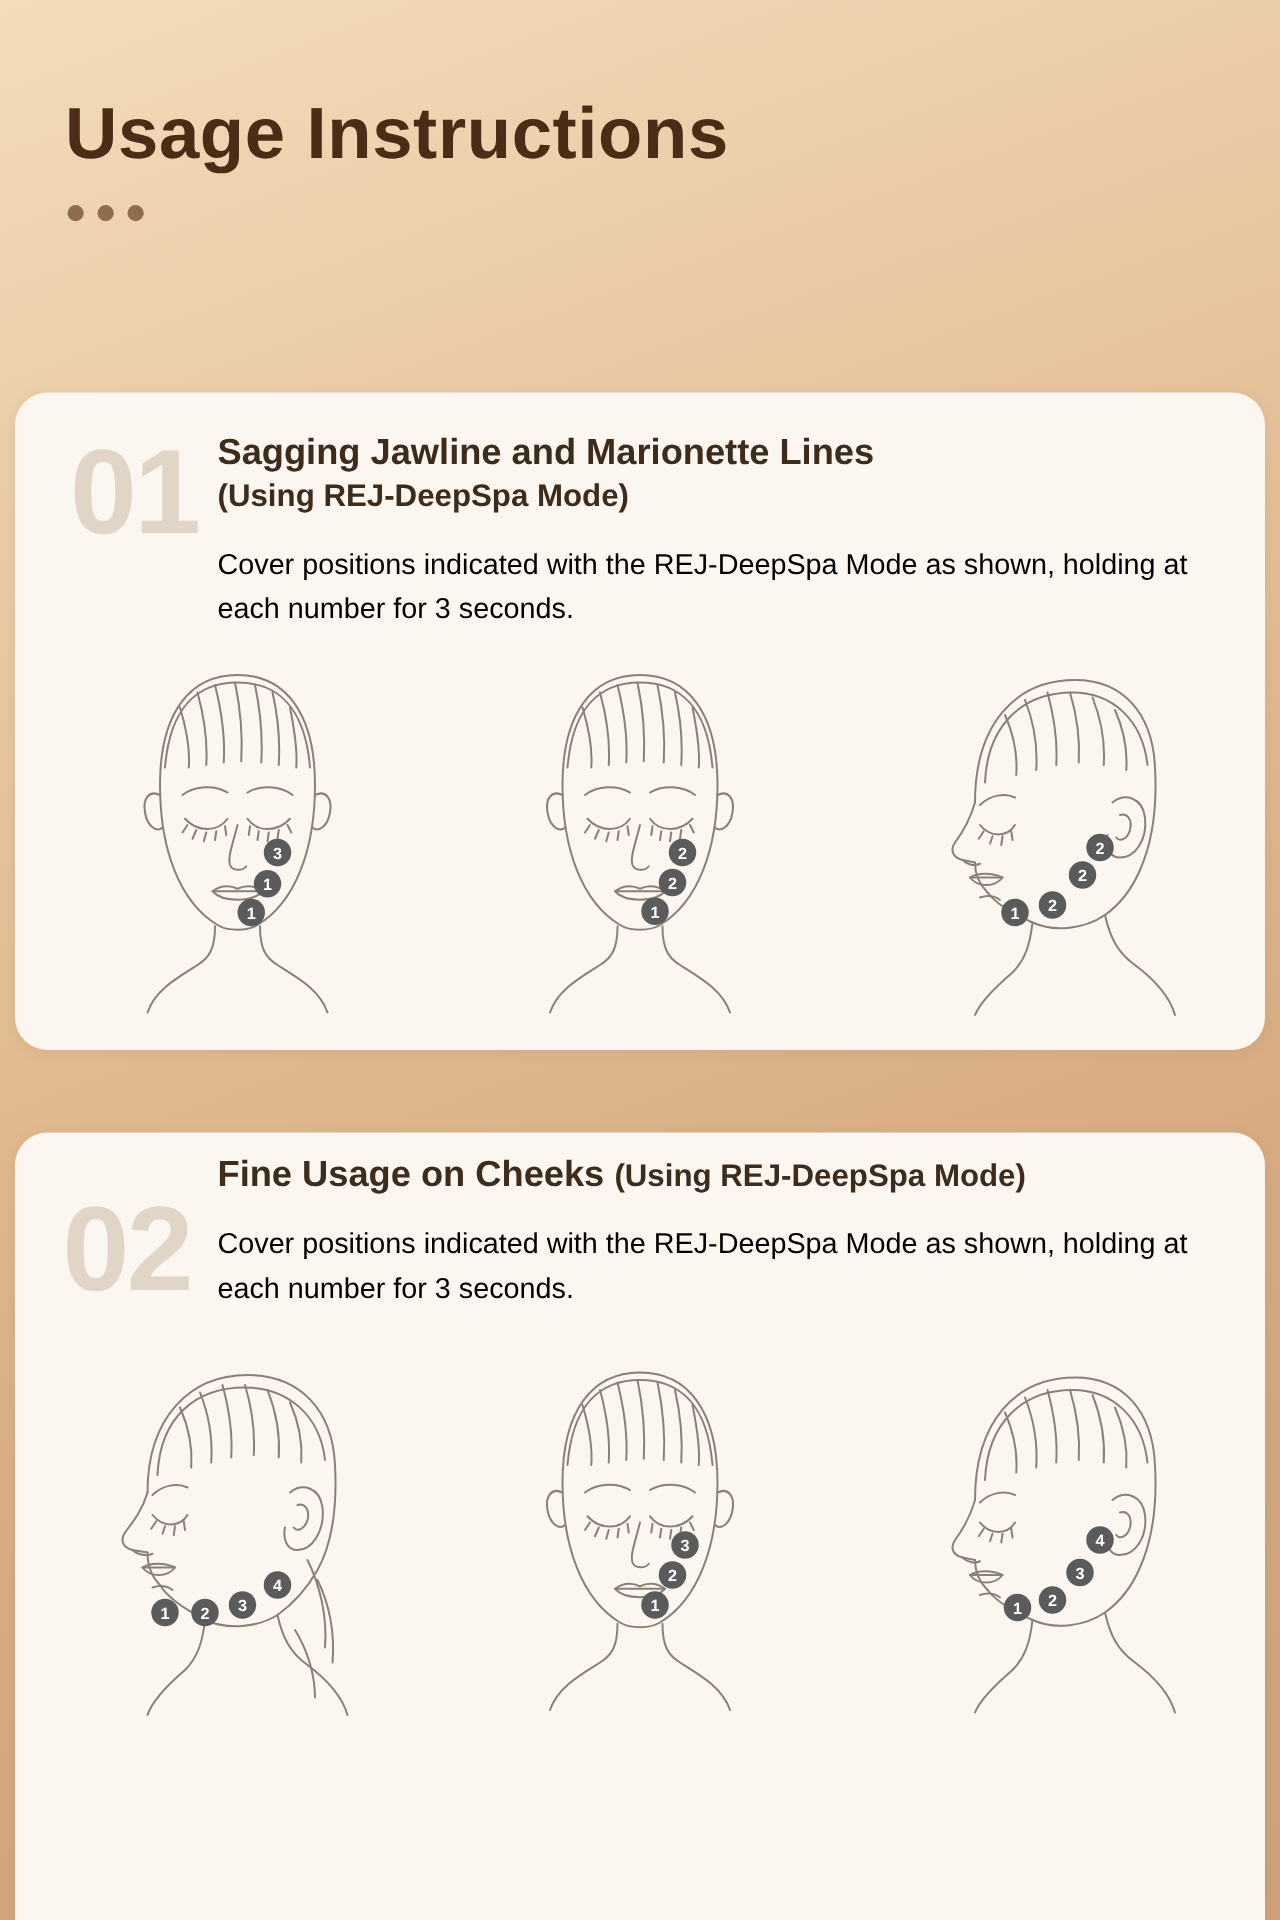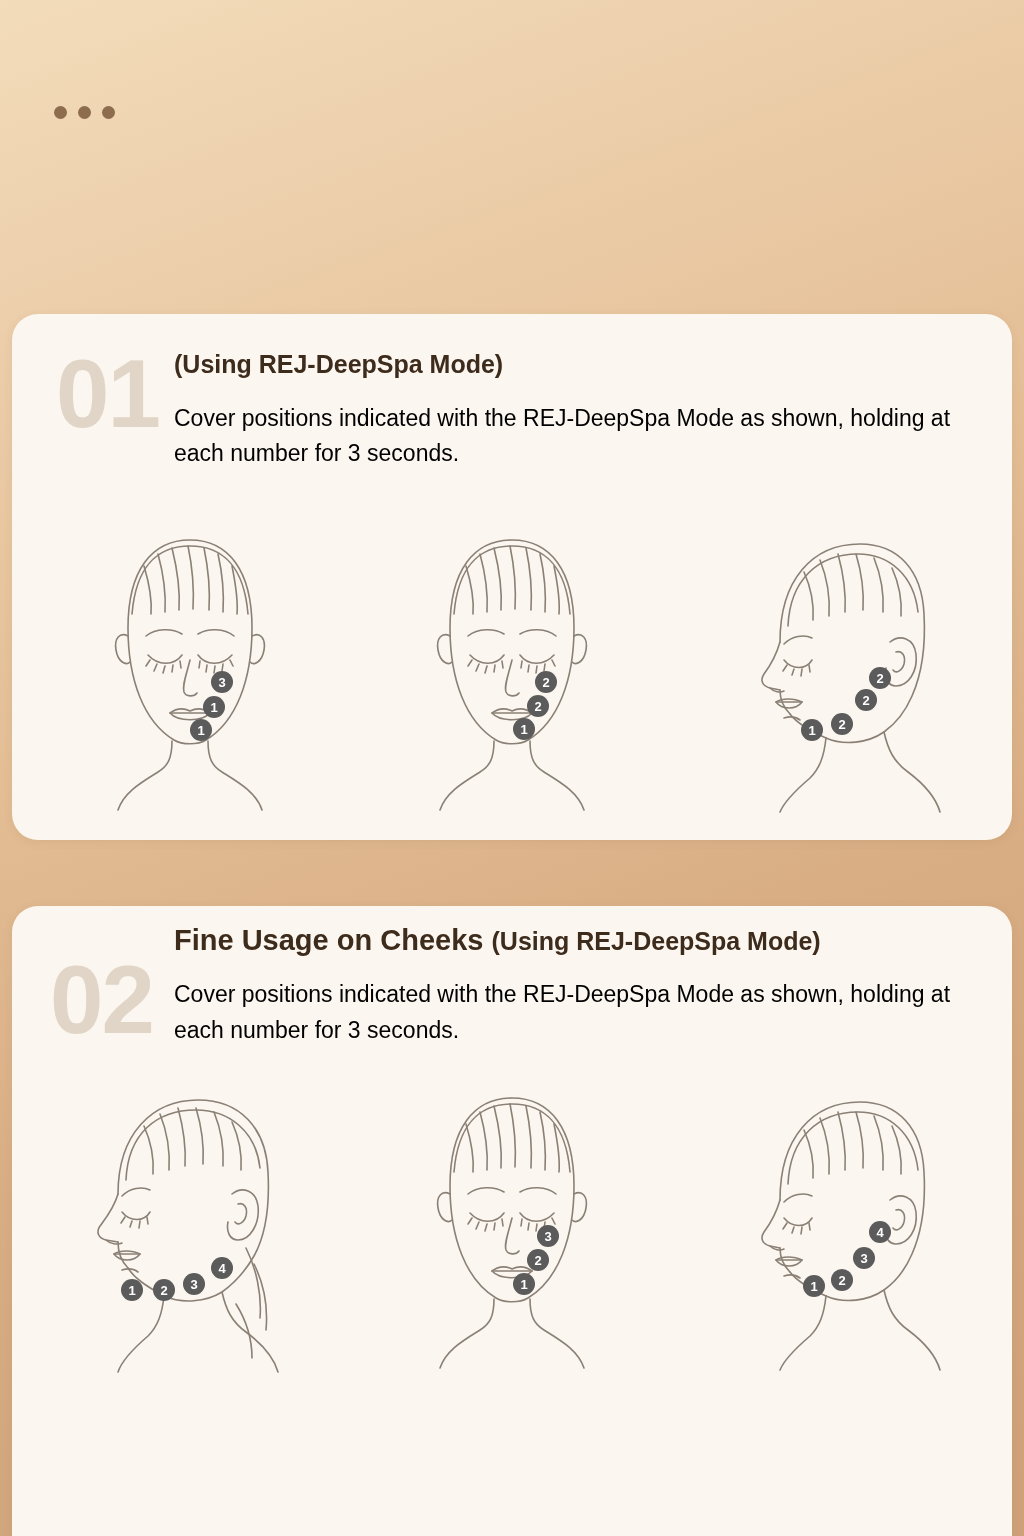--- a/index.html
+++ b/index.html
@@ -132,31 +132,33 @@
     fill: #ffffff;
     font-family: "Liberation Sans", sans-serif;
   }
 </style>
 </head>
 <body>
 
 <div class="page">
 
   <div class="header">
+    <h1>Usage Instructions</h1>
     <div class="dots">
       <span></span>
       <span></span>
       <span></span>
     </div>
   </div>
 
   <div class="card" id="card-01">
     <div class="big-num">01</div>
 
     <div class="card-body">
+      <div class="title-line1">Sagging Jawline and Marionette Lines</div>
       <div class="title-line2">(Using REJ-DeepSpa Mode)</div>
       <div class="desc">Cover positions indicated with the REJ-DeepSpa Mode as shown, holding at each number for 3 seconds.</div>
     </div>
 
     <div class="figures">
 
       <div class="fig">
         <svg width="300" height="310" viewBox="0 0 300 310" fill="none" stroke="#8a8076" stroke-width="1.6" stroke-linecap="round" stroke-linejoin="round">
 
           <path d="M88 118 C88 60 112 30 150 30 C188 30 212 60 212 118

